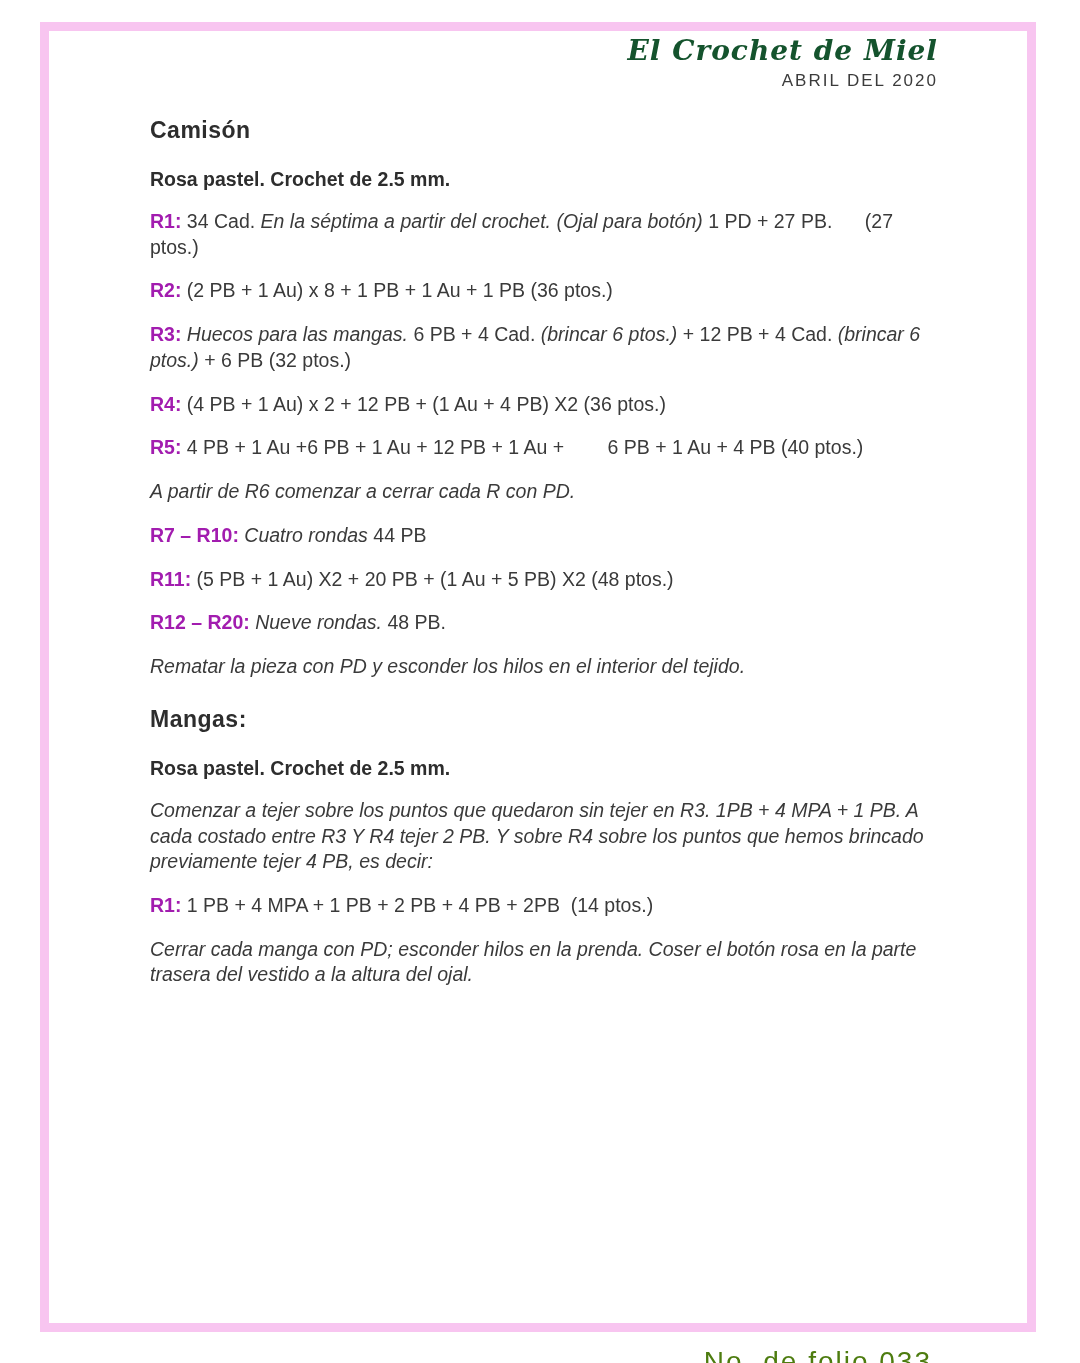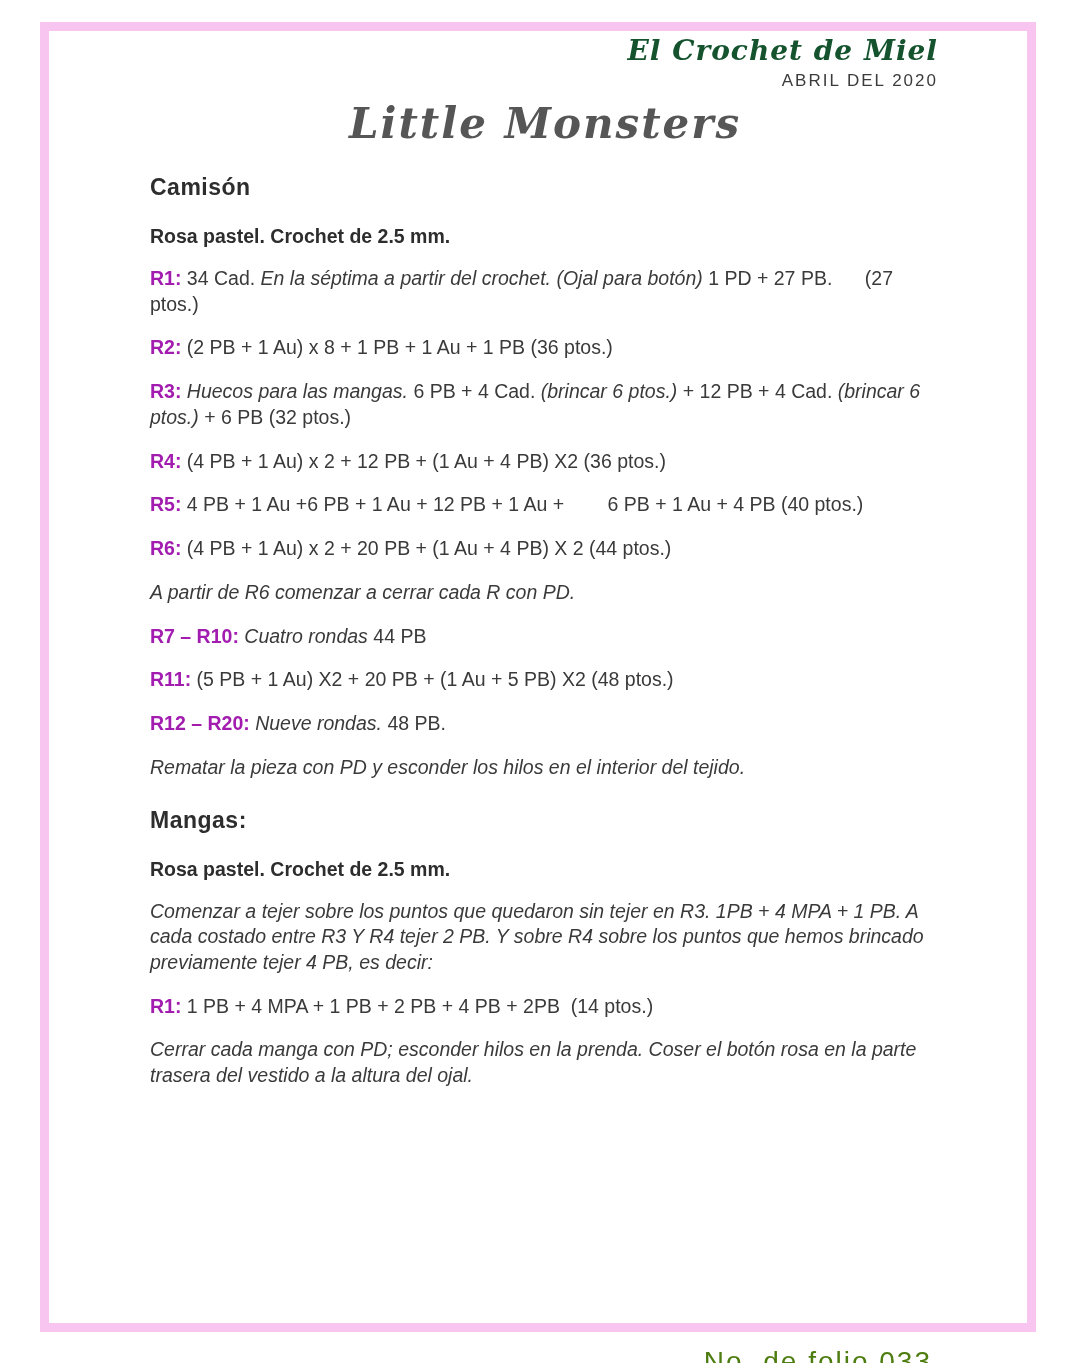--- a/index.html
+++ b/index.html
@@ -97,31 +97,29 @@
 
 <div class="frame"></div>
 
 <div class="content">
 
   <div class="doc-header">
     <div class="brand">El Crochet de Miel</div>
     <div class="date">ABRIL DEL 2020</div>
   </div>
 
-  <div class="doc-title">Little Monsters</div>
 
   <h2 class="section-heading">Camisón</h2>
   <div class="subheading">Rosa pastel. Crochet de 2.5 mm.</div>
 
   <p class="row"><span class="run-b">R1: </span><span class="run-r">34 Cad. </span><span class="run-i">En la séptima a partir del crochet. (Ojal para botón)</span><span class="run-r"> 1 PD + 27 PB.      (27 ptos.)</span></p>
   <p class="row"><span class="run-b">R2: </span><span class="run-r">(2 PB + 1 Au) x 8 + 1 PB + 1 Au + 1 PB (36 ptos.)</span></p>
   <p class="row"><span class="run-b">R3: </span><span class="run-i">Huecos para las mangas.</span><span class="run-r"> 6 PB + 4 Cad. </span><span class="run-i">(brincar 6 ptos.)</span><span class="run-r"> + 12 PB + 4 Cad. </span><span class="run-i">(brincar 6 ptos.)</span><span class="run-r"> + 6 PB (32 ptos.)</span></p>
   <p class="row"><span class="run-b">R4: </span><span class="run-r">(4 PB + 1 Au) x 2 + 12 PB + (1 Au + 4 PB) X2 (36 ptos.)</span></p>
   <p class="row"><span class="run-b">R5: </span><span class="run-r">4 PB + 1 Au +6 PB + 1 Au + 12 PB + 1 Au +        6 PB + 1 Au + 4 PB (40 ptos.)</span></p>
-  <p class="row"><span class="run-b">R6: </span><span class="run-r">(4 PB + 1 Au) x 2 + 20 PB + (1 Au + 4 PB) X 2 (44 ptos.)</span></p>
   <p class="row"><span class="run-i">A partir de R6 comenzar a cerrar cada R con PD.</span></p>
   <p class="row"><span class="run-b">R7 – R10: </span><span class="run-i">Cuatro rondas</span><span class="run-r"> 44 PB</span></p>
   <p class="row"><span class="run-b">R11: </span><span class="run-r">(5 PB + 1 Au) X2 + 20 PB + (1 Au + 5 PB) X2 (48 ptos.)</span></p>
   <p class="row"><span class="run-b">R12 – R20: </span><span class="run-i">Nueve rondas.</span><span class="run-r"> 48 PB.</span></p>
   <p class="row"><span class="run-i">Rematar la pieza con PD y esconder los hilos en el interior del tejido.</span></p>
 
   <h2 class="section-heading">Mangas:</h2>
   <div class="subheading">Rosa pastel. Crochet de 2.5 mm.</div>
 
   <p class="row"><span class="run-i">Comenzar a tejer sobre los puntos que quedaron sin tejer en R3. 1PB + 4 MPA + 1 PB. A cada costado entre R3 Y R4 tejer 2 PB. Y sobre R4 sobre los puntos que hemos brincado previamente tejer 4 PB, es decir:</span></p>

